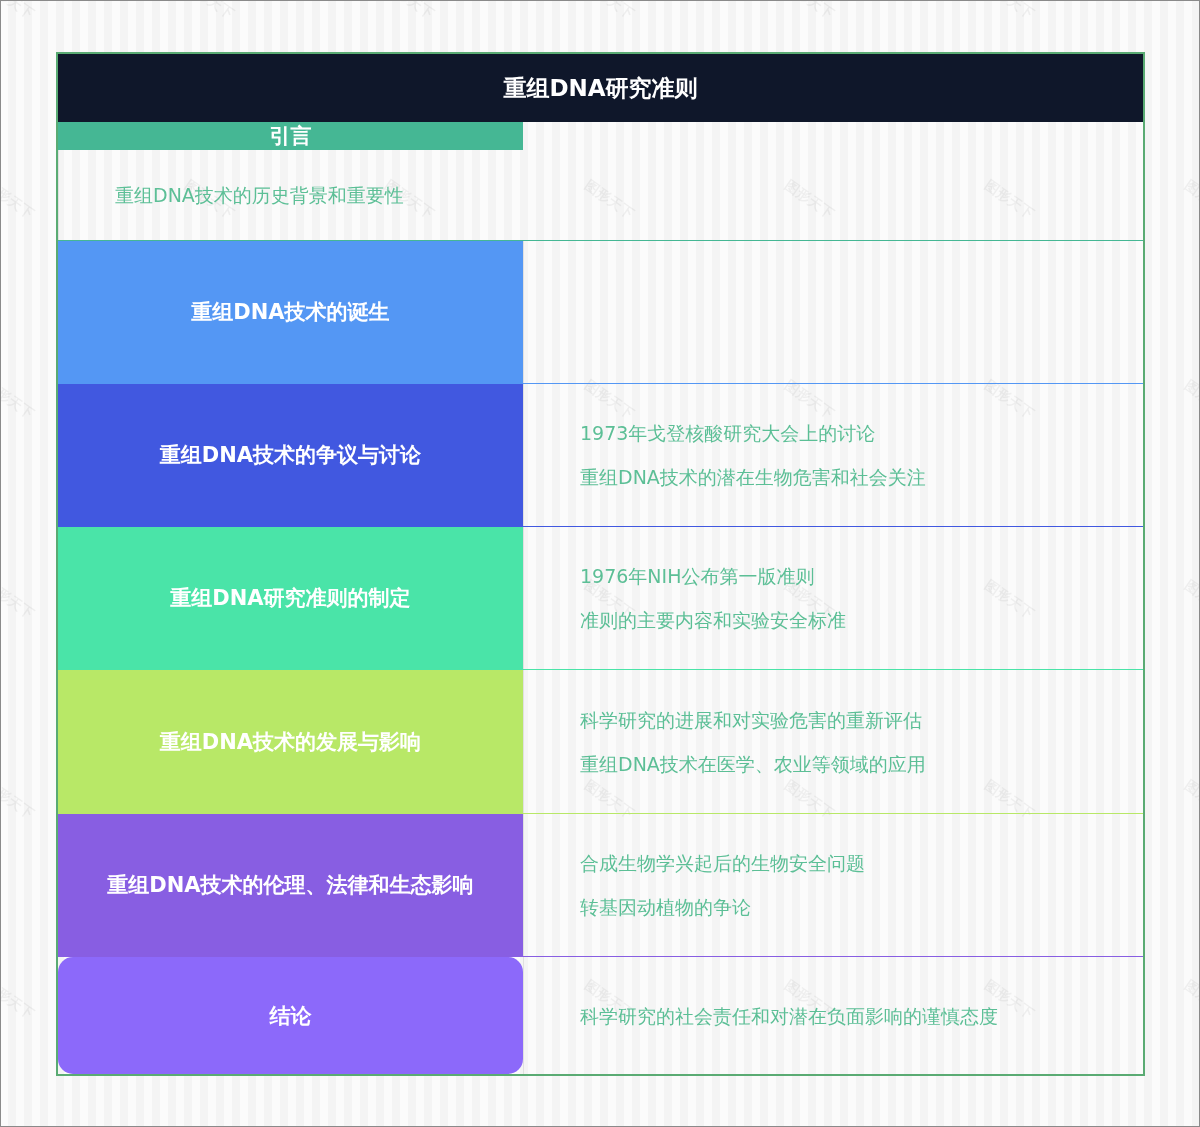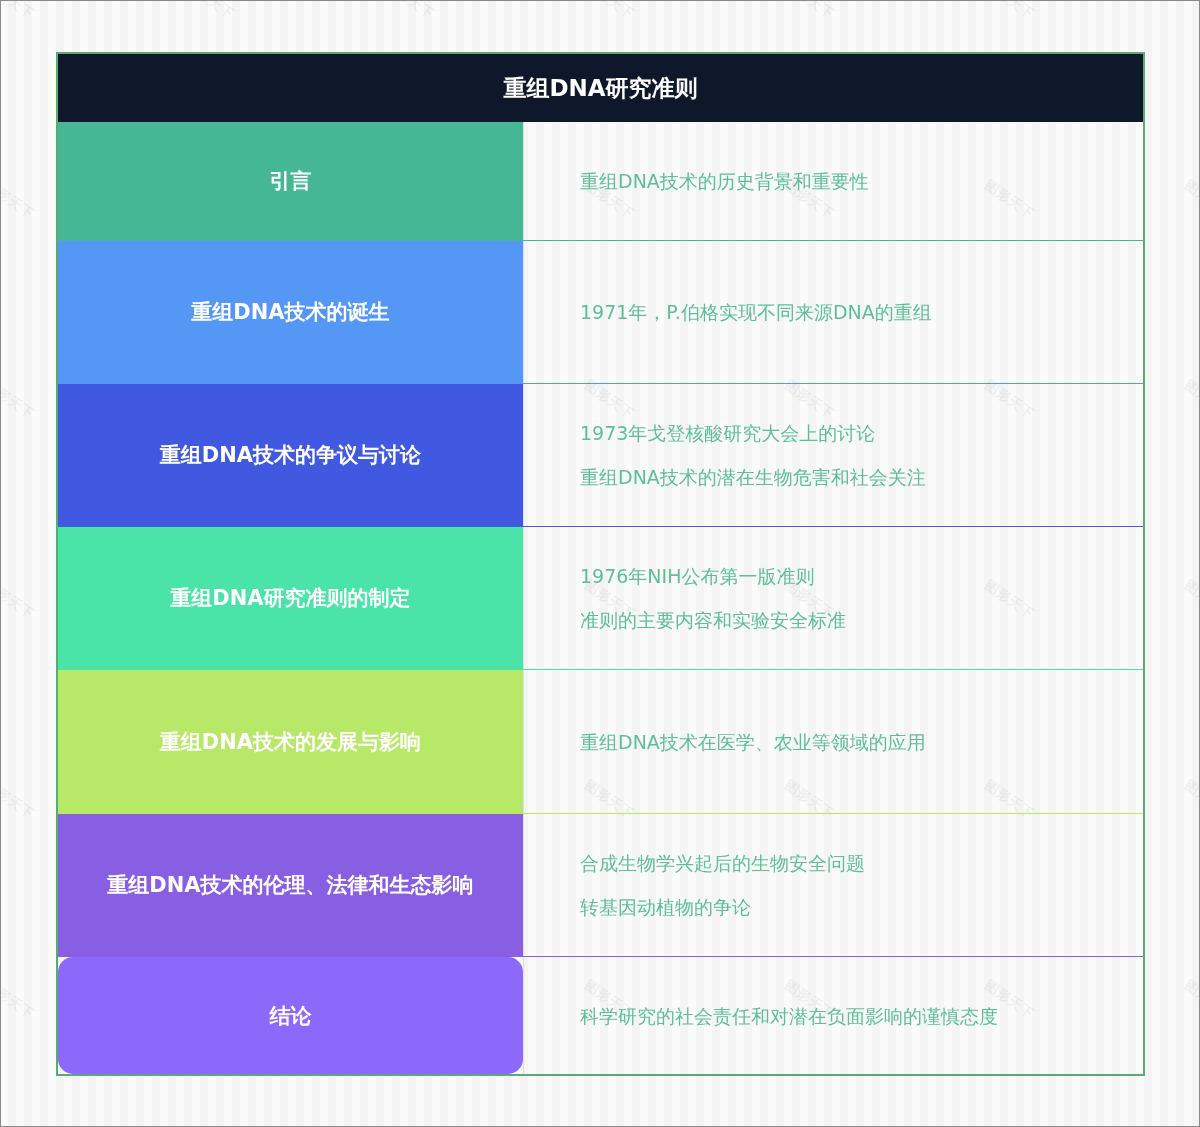--- a/index.html
+++ b/index.html
@@ -79,49 +79,49 @@
     <span class="wm" style="left: 380px; top: 990px;">图形天下</span>
     <span class="wm" style="left: 580px; top: 990px;">图形天下</span>
     <span class="wm" style="left: 780px; top: 990px;">图形天下</span>
     <span class="wm" style="left: 980px; top: 990px;">图形天下</span>
     <span class="wm" style="left: 1180px; top: 990px;">图形天下</span>
   </div>
 
 <div class="table">
   <div class="header">重组DNA研究准则</div>
   <div id="rows">
-      <div class="row" style="height: 119px; border-bottom: 1px solid rgb(69, 183, 148);">
+      <div class="row" style="height: 119px; border-bottom: 1px solid rgb(69, 183, 148); flex-direction: column;">
         <div class="left" style="background: rgb(69, 183, 148);">引言</div>
         <div class="right">
           <div class="line">重组DNA技术的历史背景和重要性</div>
         </div>
       </div>
       <div class="row" style="height: 143px; border-bottom: 1px solid rgb(84, 151, 244);">
         <div class="left" style="background: rgb(84, 151, 244);">重组DNA技术的诞生</div>
         <div class="right">
-          <div class="line">1971年，P.伯格实现不同来源DNA的重组</div>
         </div>
       </div>
       <div class="row" style="height: 143px; border-bottom: 1px solid rgb(65, 88, 224);">
         <div class="left" style="background: rgb(65, 88, 224);">重组DNA技术的争议与讨论</div>
         <div class="right">
           <div class="line">1973年戈登核酸研究大会上的讨论</div>
           <div class="line">重组DNA技术的潜在生物危害和社会关注</div>
         </div>
       </div>
       <div class="row" style="height: 143px; border-bottom: 1px solid rgb(74, 228, 168);">
         <div class="left" style="background: rgb(74, 228, 168);">重组DNA研究准则的制定</div>
         <div class="right">
           <div class="line">1976年NIH公布第一版准则</div>
           <div class="line">准则的主要内容和实验安全标准</div>
         </div>
       </div>
       <div class="row" style="height: 144px; border-bottom: 1px solid rgb(184, 232, 103);">
         <div class="left" style="background: rgb(184, 232, 103);">重组DNA技术的发展与影响</div>
         <div class="right">
+          <div class="line">科学研究的进展和对实验危害的重新评估</div>
           <div class="line">重组DNA技术在医学、农业等领域的应用</div>
         </div>
       </div>
       <div class="row" style="height: 143px; border-bottom: 1px solid rgb(136, 94, 226);">
         <div class="left" style="background: rgb(136, 94, 226);">重组DNA技术的伦理、法律和生态影响</div>
         <div class="right">
           <div class="line">合成生物学兴起后的生物安全问题</div>
           <div class="line">转基因动植物的争论</div>
         </div>
       </div>

